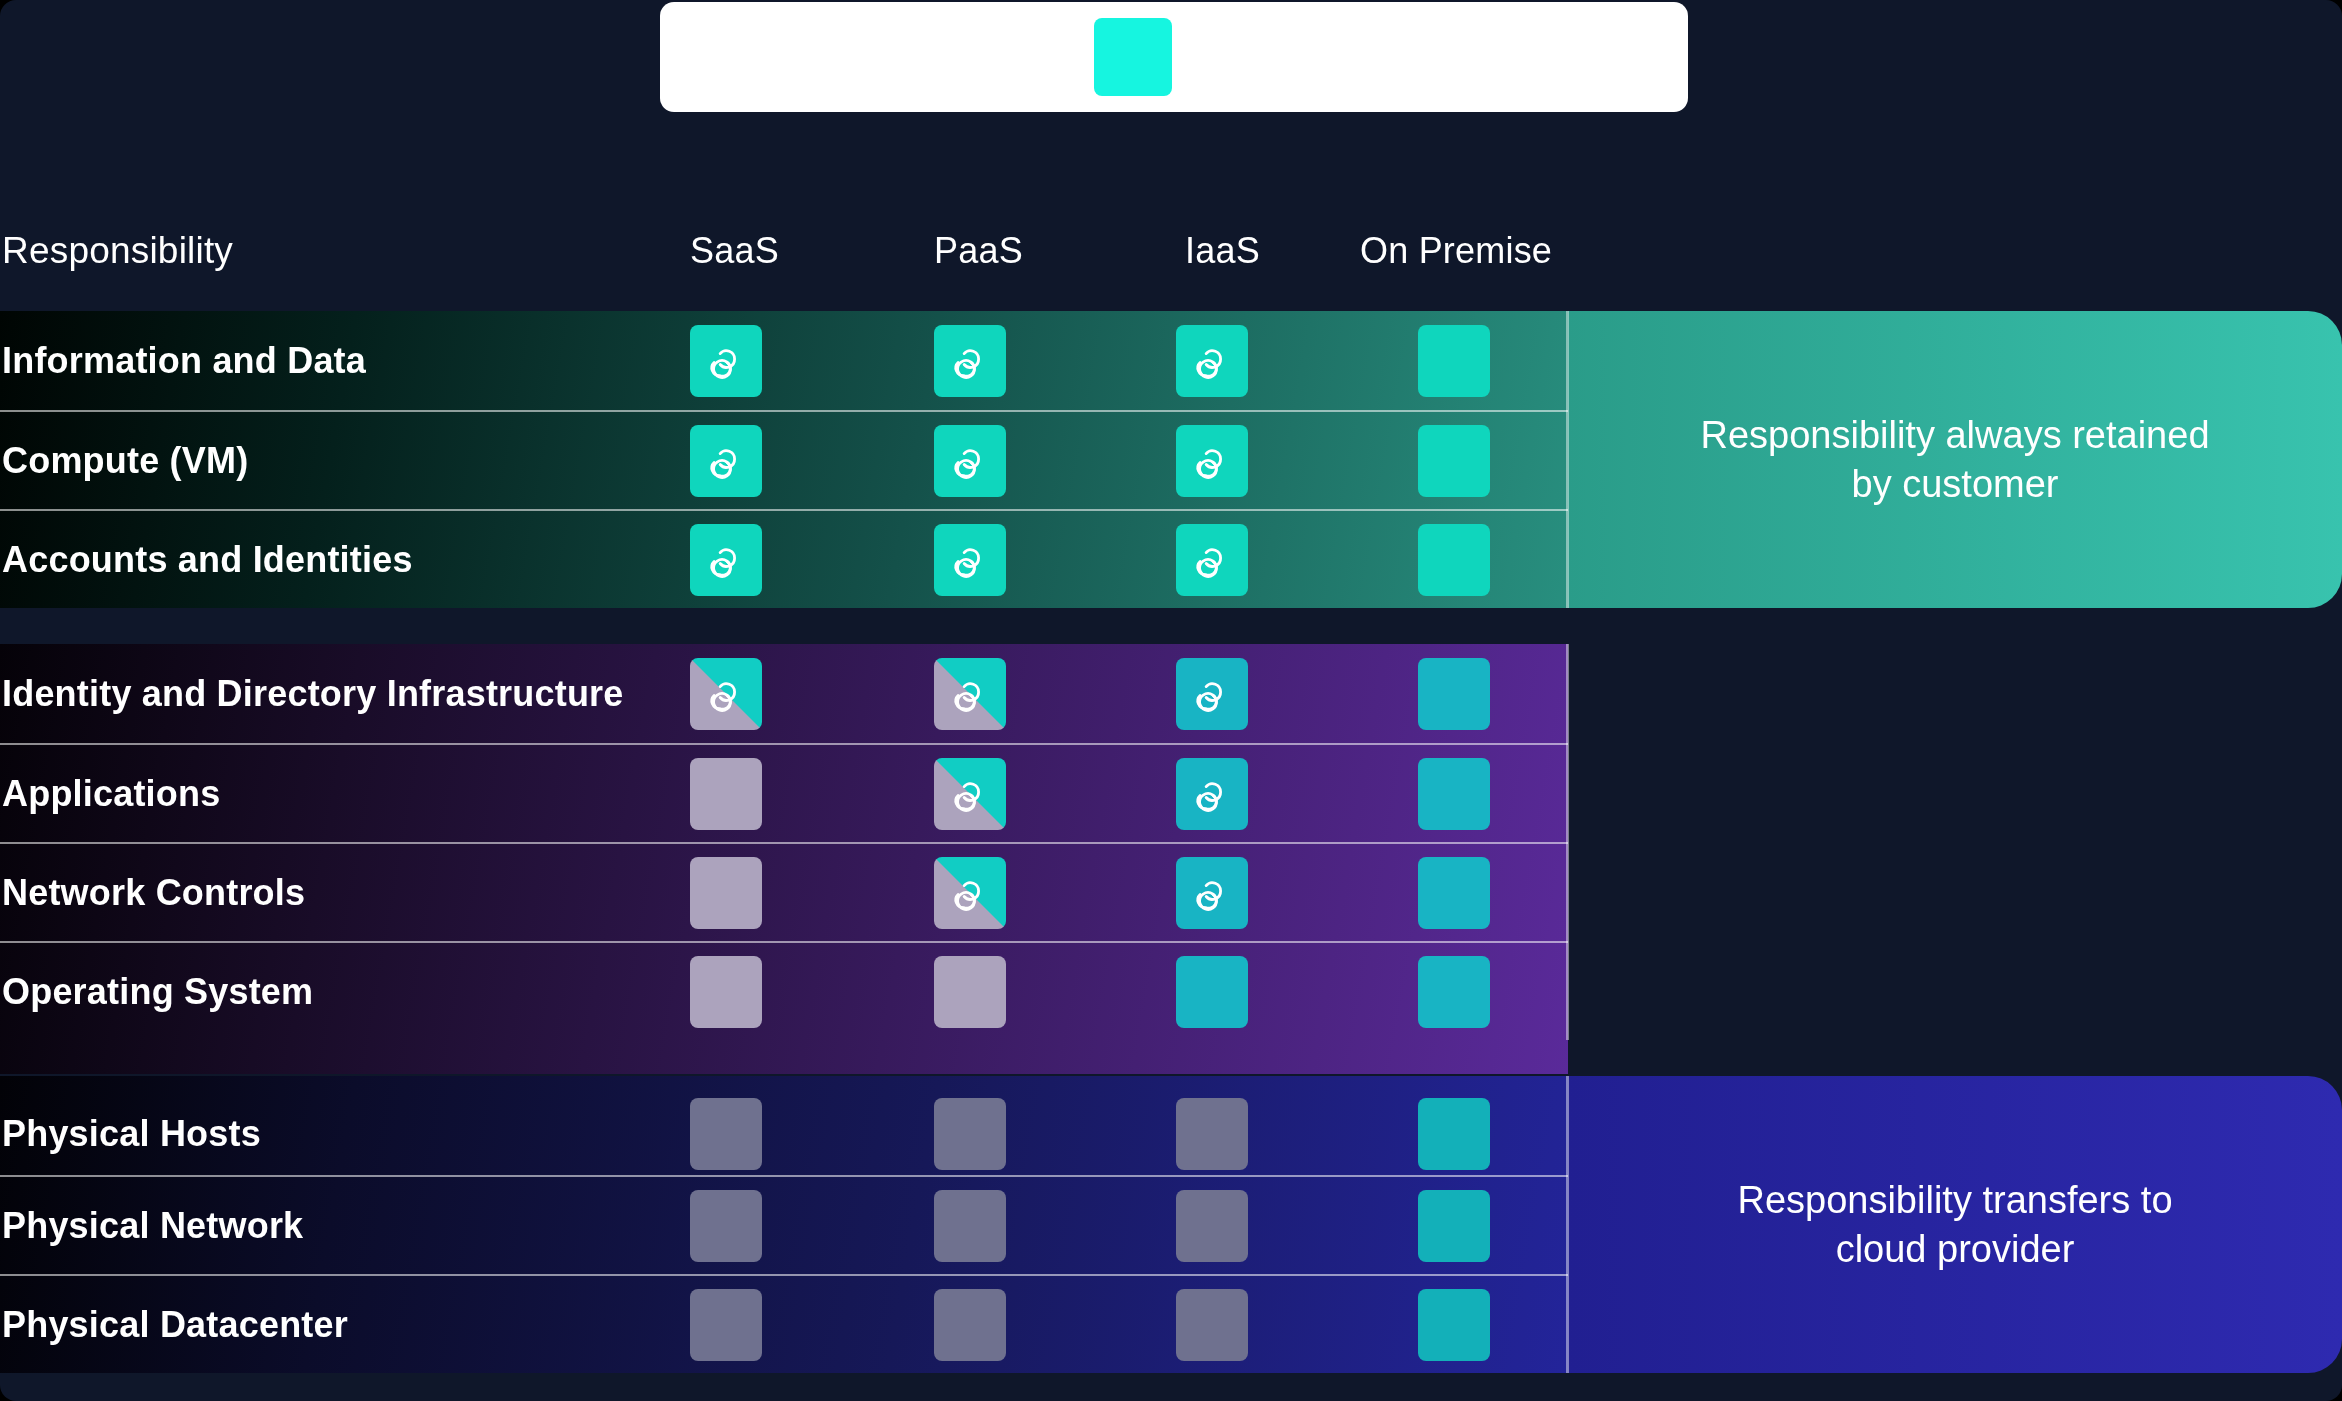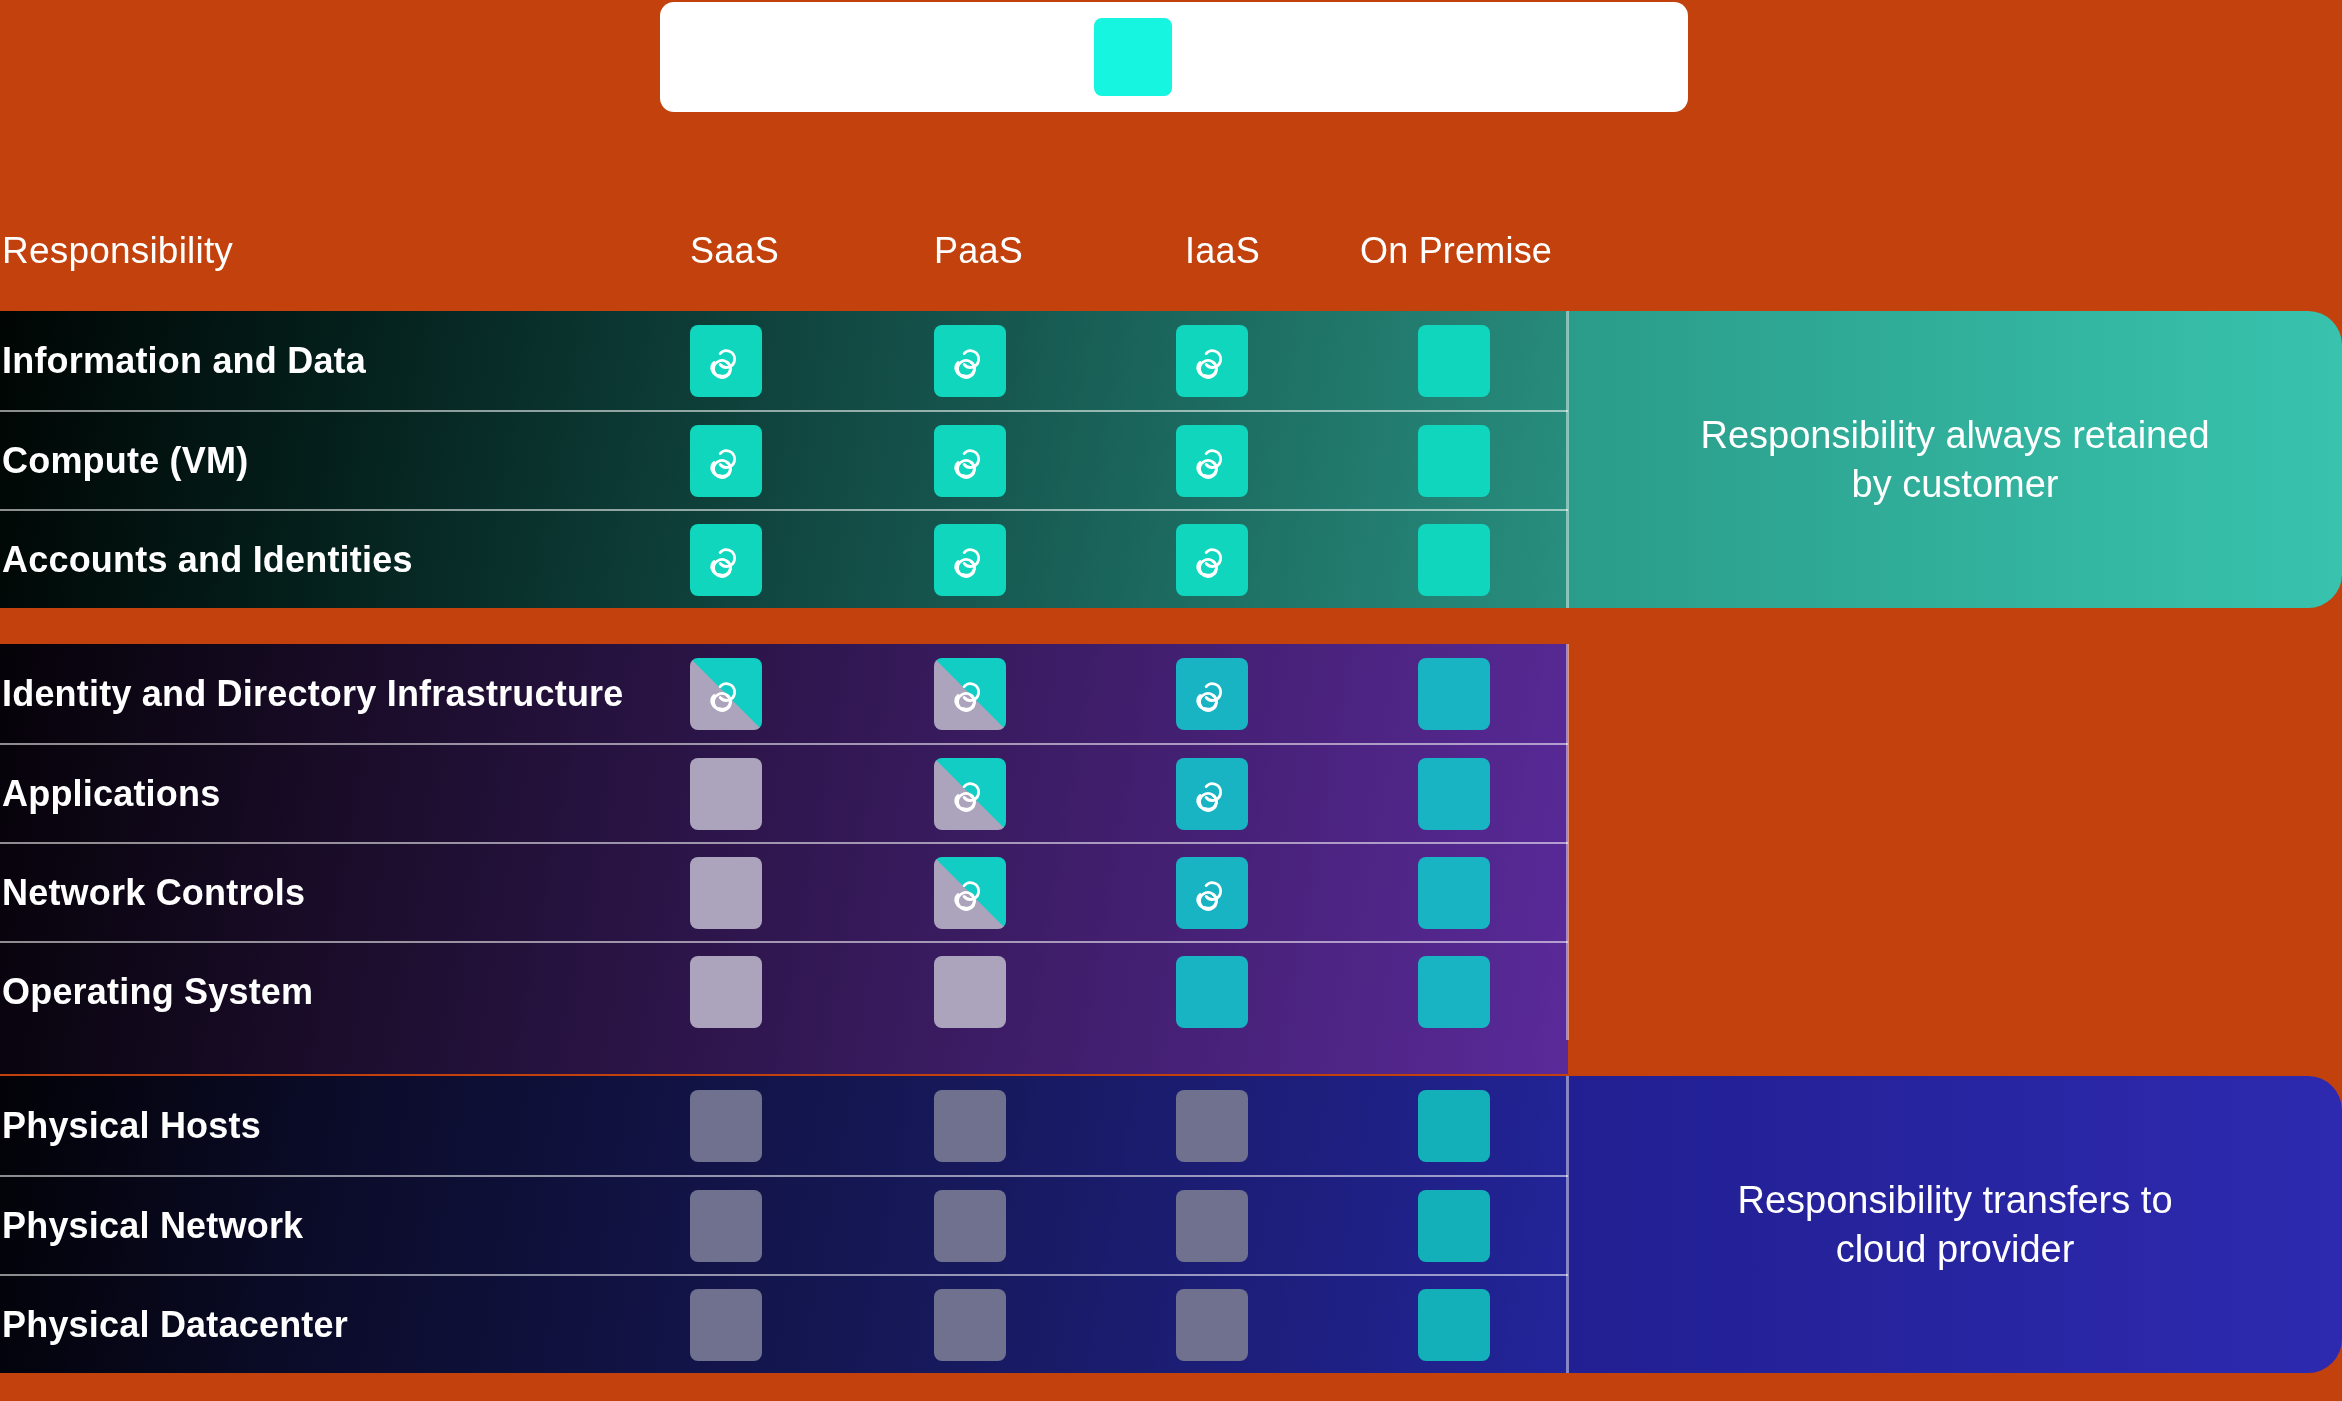--- a/index.html
+++ b/index.html
@@ -2,21 +2,21 @@
 <html><head>
 <meta charset="utf-8">
 <style>
   * { box-sizing: border-box; margin: 0; padding: 0; }
   html, body {
     width: 2342px; height: 1401px;
     background: #000000;
     font-family: "Liberation Sans", sans-serif;
     overflow: hidden;
   }
-  #stage { position: relative; width: 2342px; height: 1401px; background:#c2410c; }
+  #stage { position: relative; width: 2342px; height: 1401px; background:#0f172a;border-radius:16px; }
 
   
   .top-card {
     position: absolute;
     left: 660px; top: 2px;
     width: 1028px; height: 110px;
     background: #ffffff;
     border-radius: 14px;
   }
   .top-card-logo {
@@ -388,21 +388,21 @@
             <div class="row-label">Operating System</div>
             <div class="cell cell-c0 fill-grey-purple"></div>
             <div class="cell cell-c1 fill-grey-purple"></div>
             <div class="cell cell-c2 fill-full-teal"></div>
             <div class="cell cell-c3 fill-full-teal"></div>
           </div>
         </div>
       </div>
       <div class="section sec-blue" style="top: 1076px; height: 297px;">
         <div class="sec-rows">
-          <div class="row" style="top: 0px; padding-left: 39px;">
+          <div class="row" style="top: 8px; padding-left: 39px;">
             <div class="row-label">Physical Hosts</div>
             <div class="cell cell-c0 fill-grey-blue"></div>
             <div class="cell cell-c1 fill-grey-blue"></div>
             <div class="cell cell-c2 fill-grey-blue"></div>
             <div class="cell cell-c3 fill-full-teal2"></div>
           </div>
           <div class="row" style="top: 198px;">
             <div class="row-label">Physical Datacenter</div>
             <div class="cell cell-c0 fill-grey-blue"></div>
             <div class="cell cell-c1 fill-grey-blue"></div>

